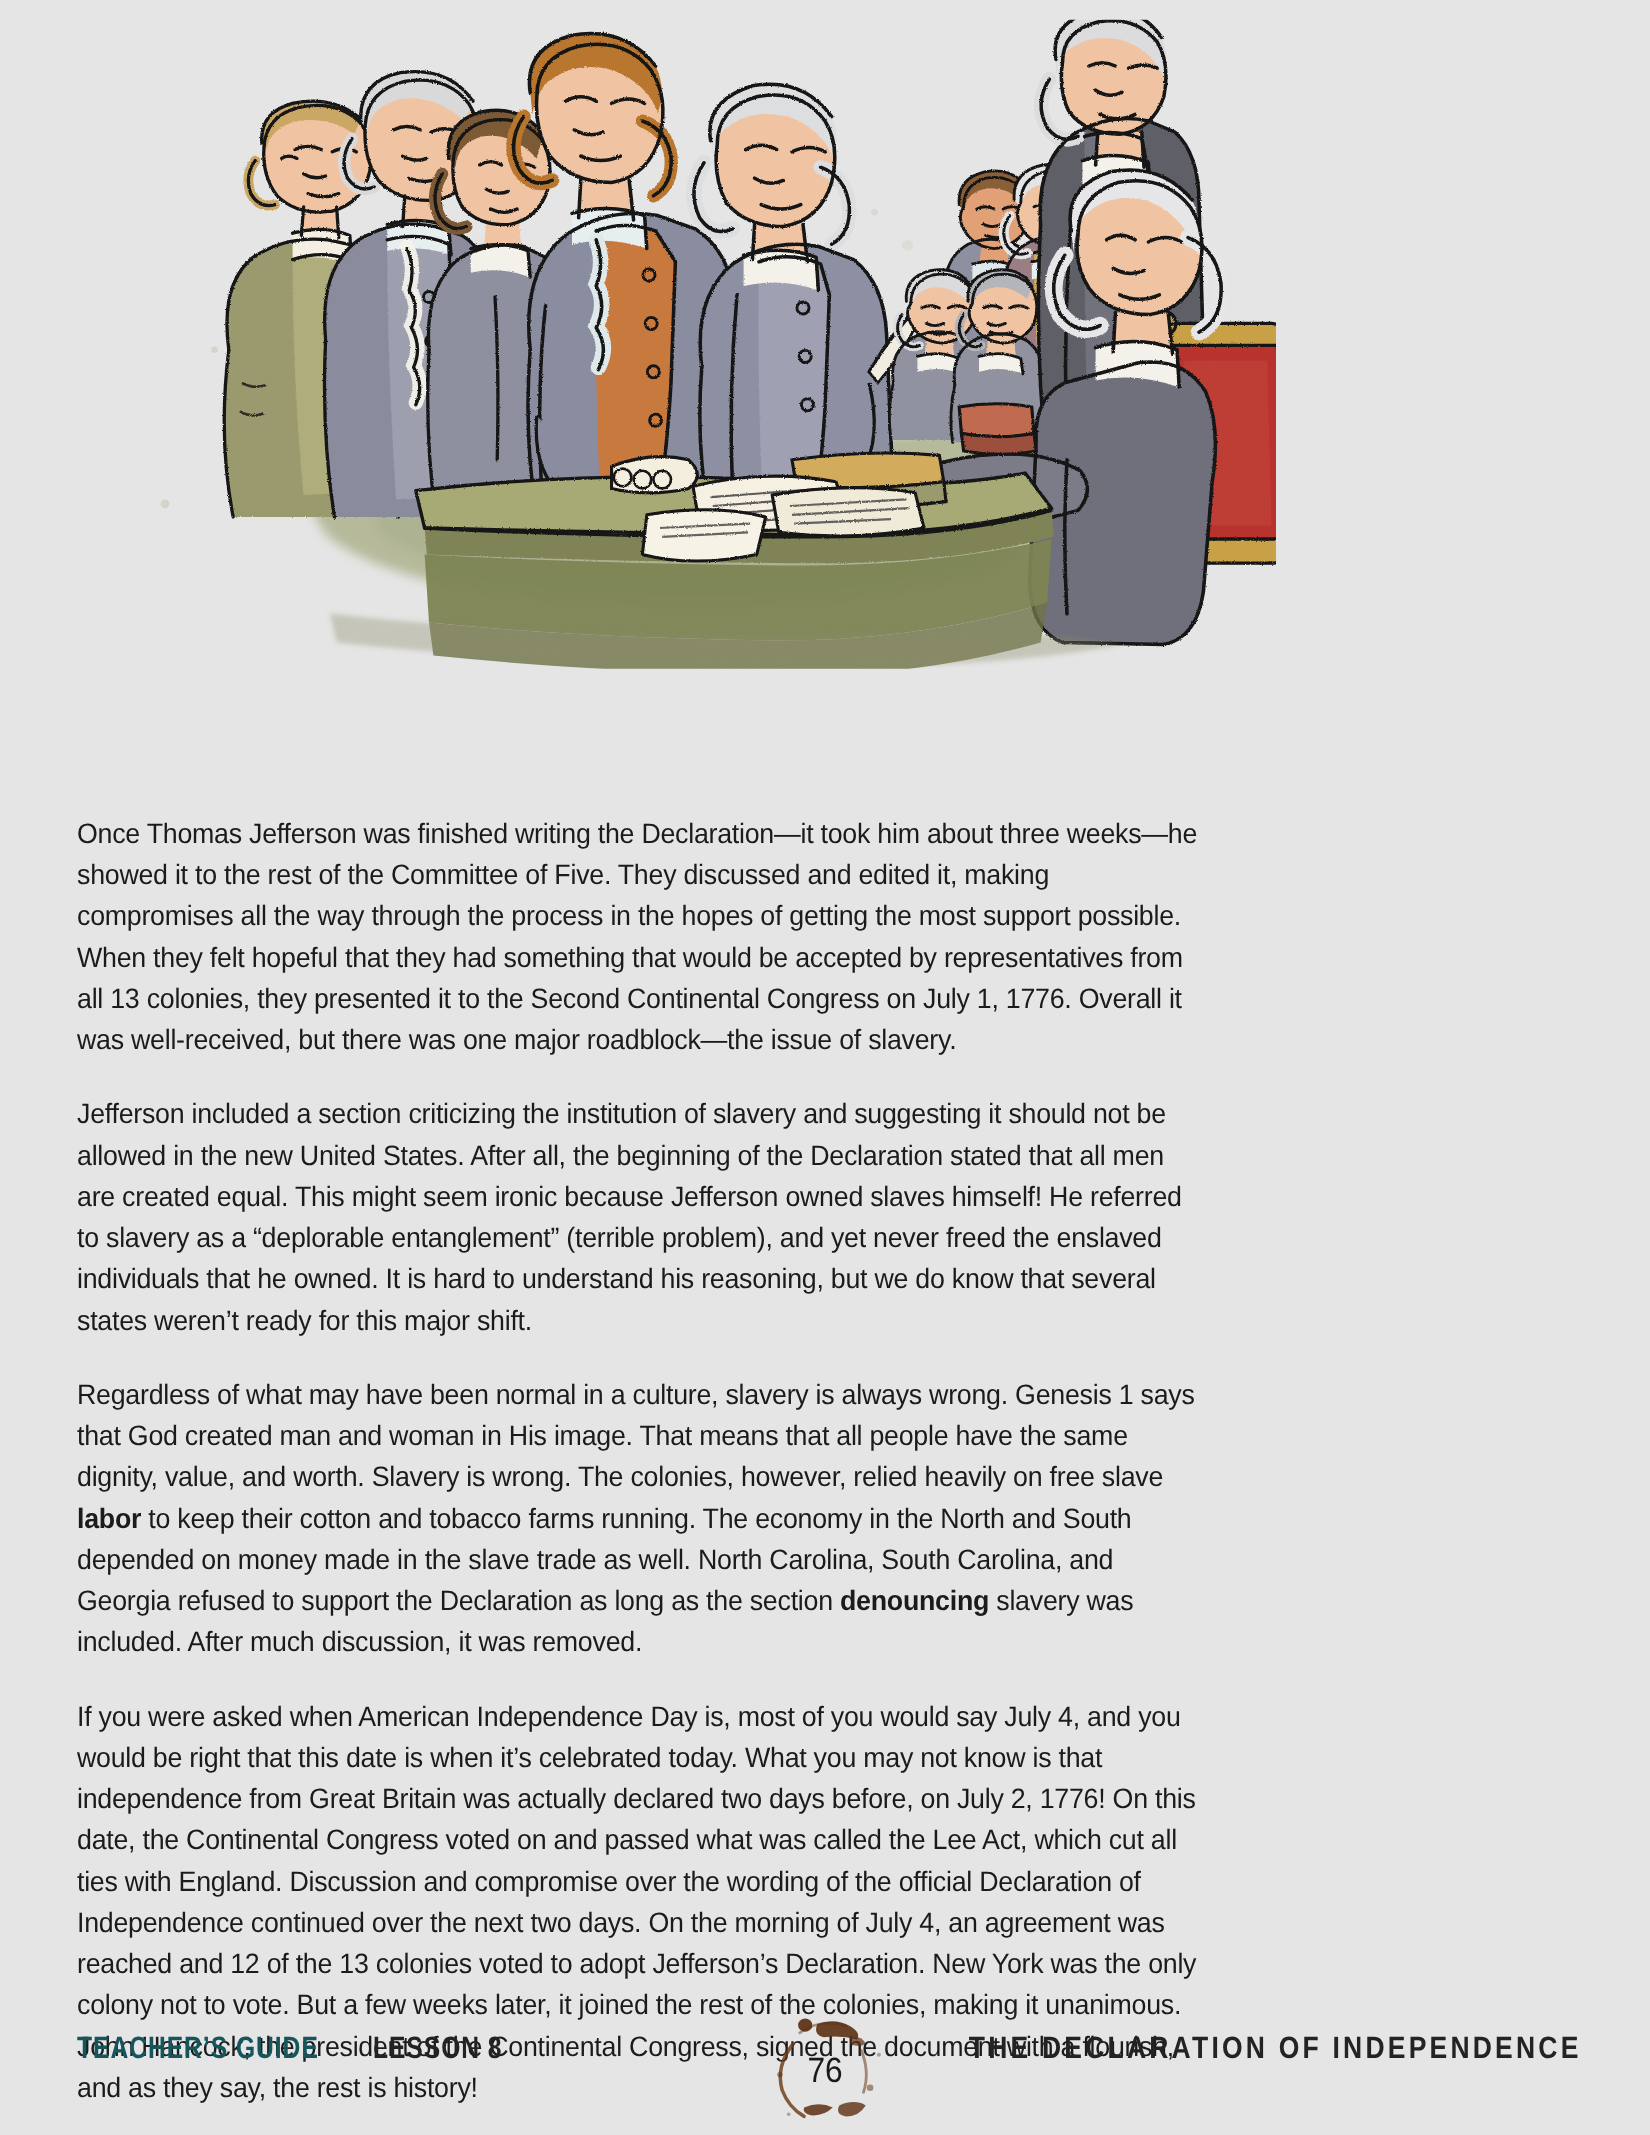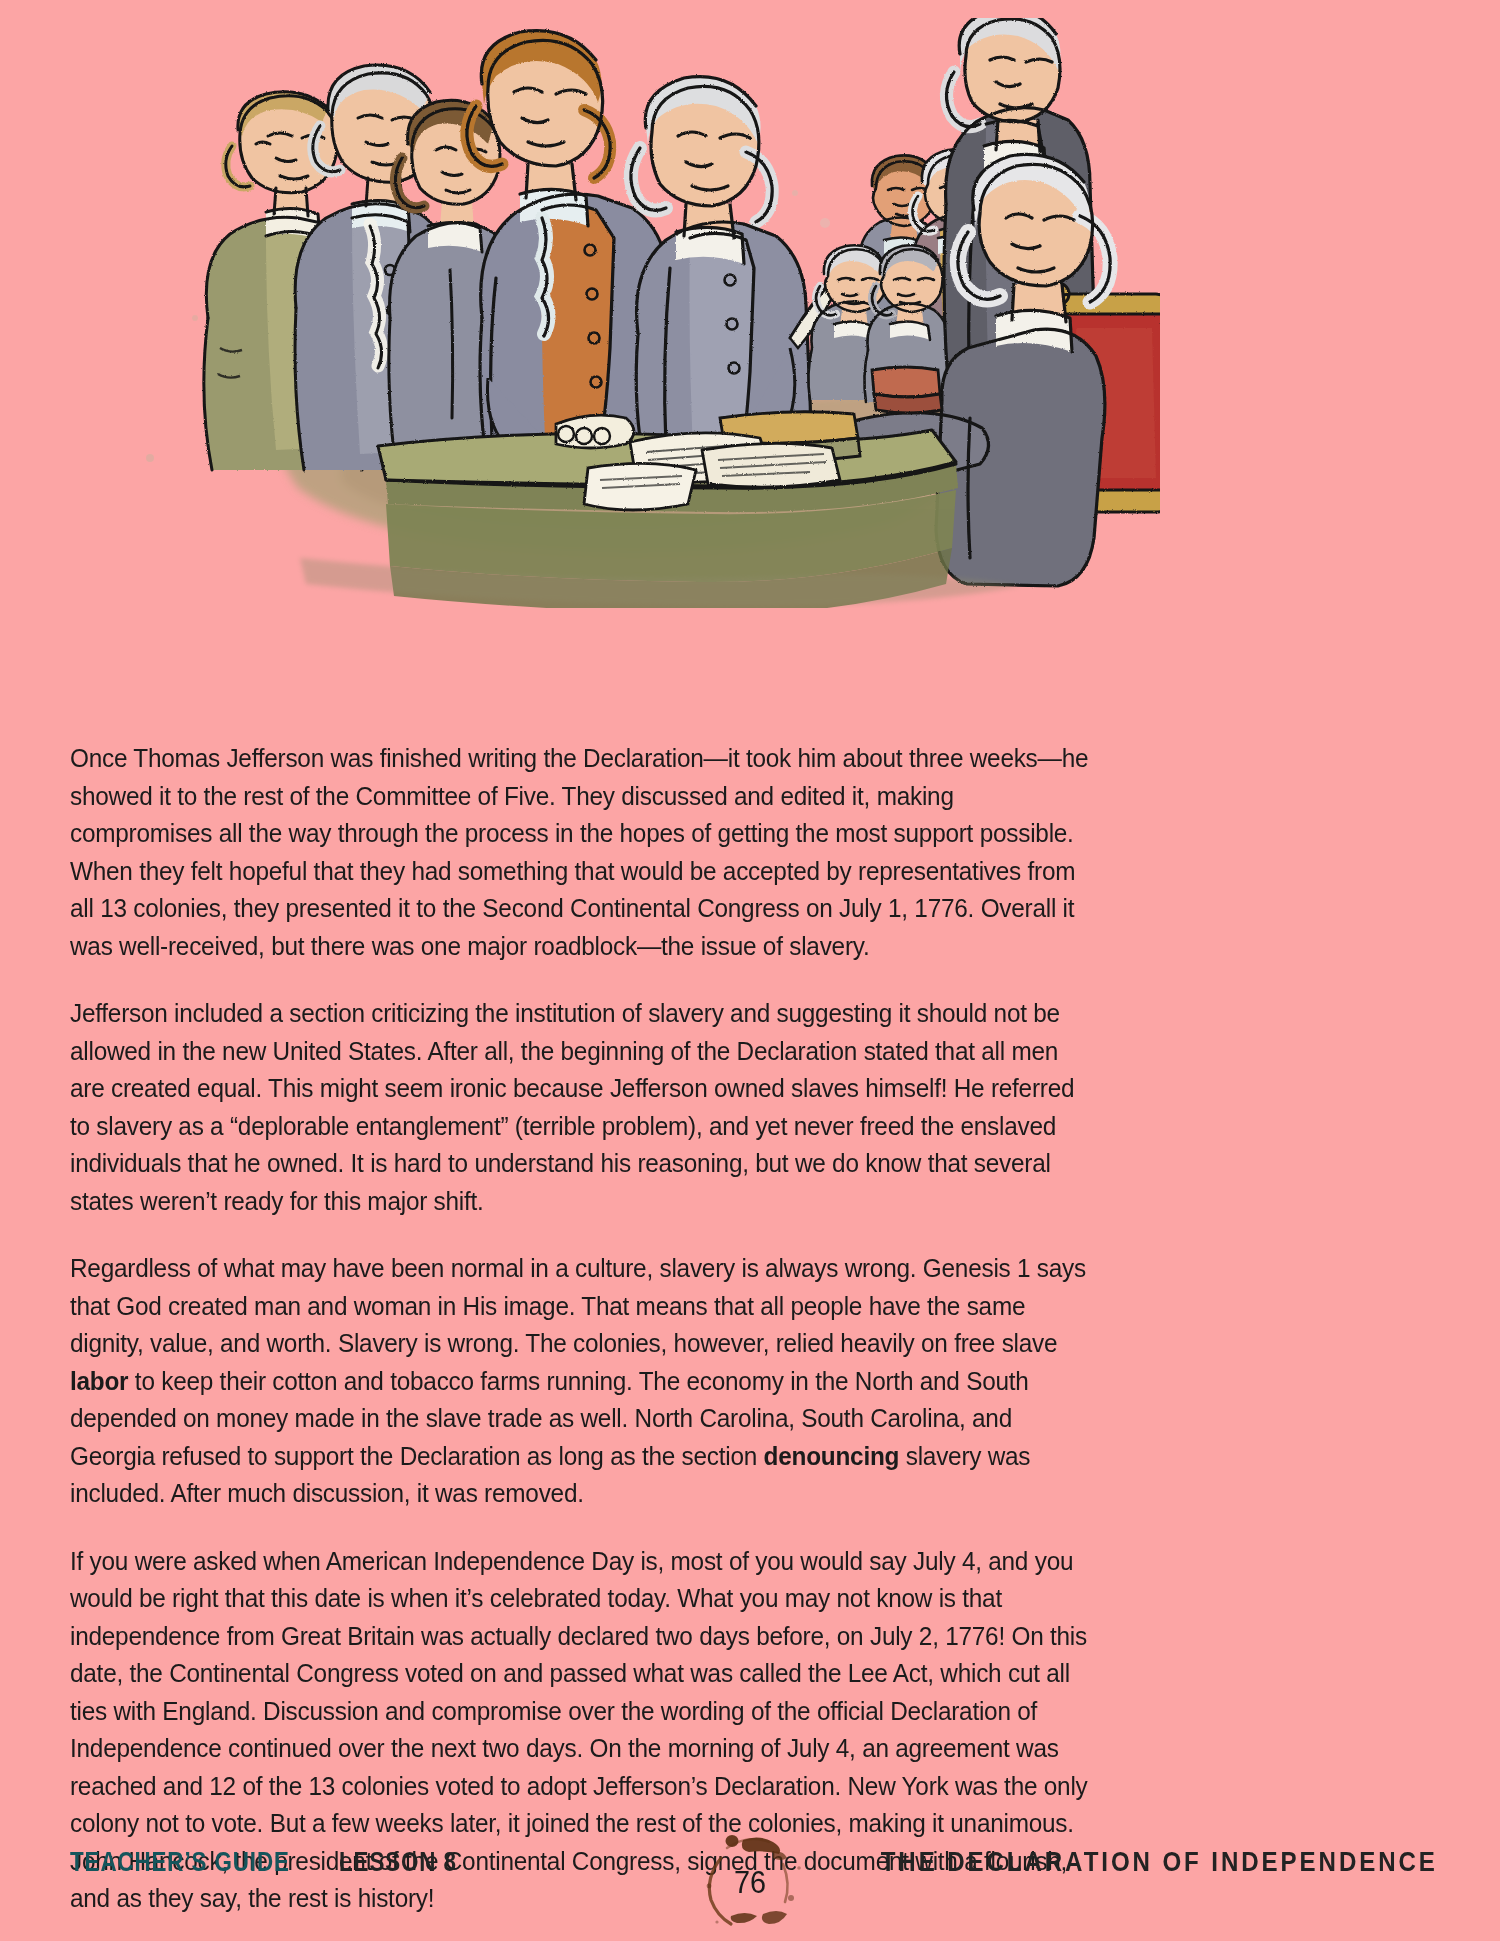--- a/index.html
+++ b/index.html
@@ -12,21 +12,21 @@
     height: 1941px;
     font-family: "Liberation Sans", sans-serif;
     color: #1a1a1a;
     position: relative;
     overflow: hidden;
   }
   .page {
     position: relative;
     width: 1500px;
     height: 1941px;
-    background: #fca5a5;
+    background: #e5e5e5;
     box-sizing: border-box;
   }
 
   
   .illustration {
     position: absolute;
     left: 90px;
     top: 18px;
     width: 1070px;
     height: 590px;

